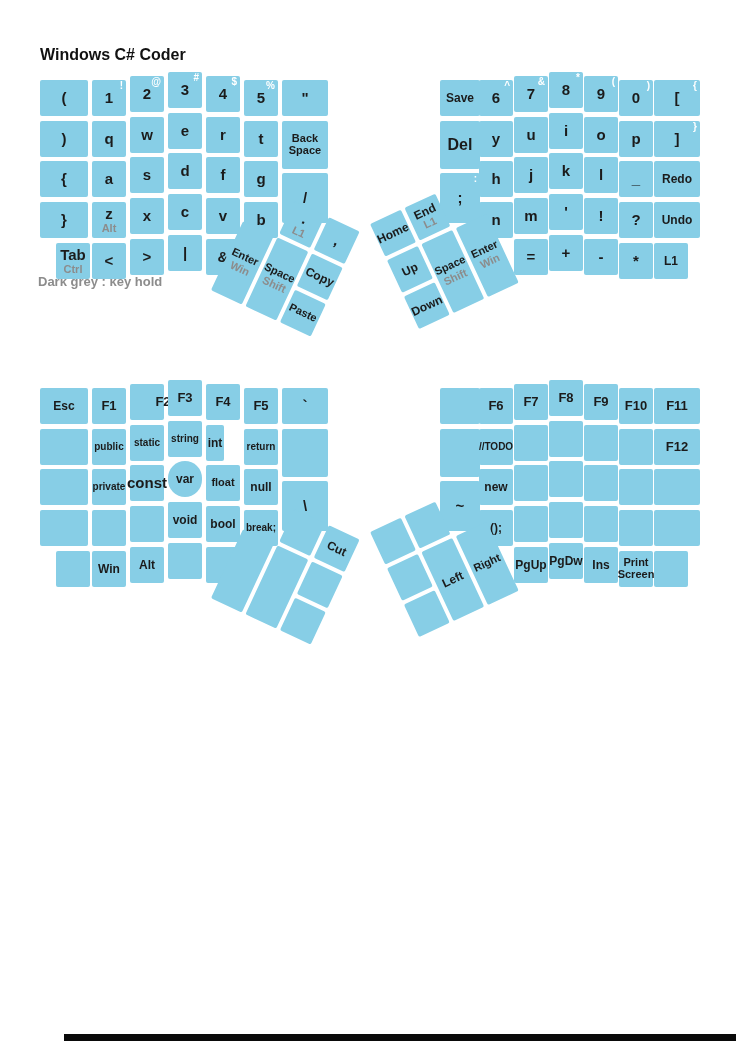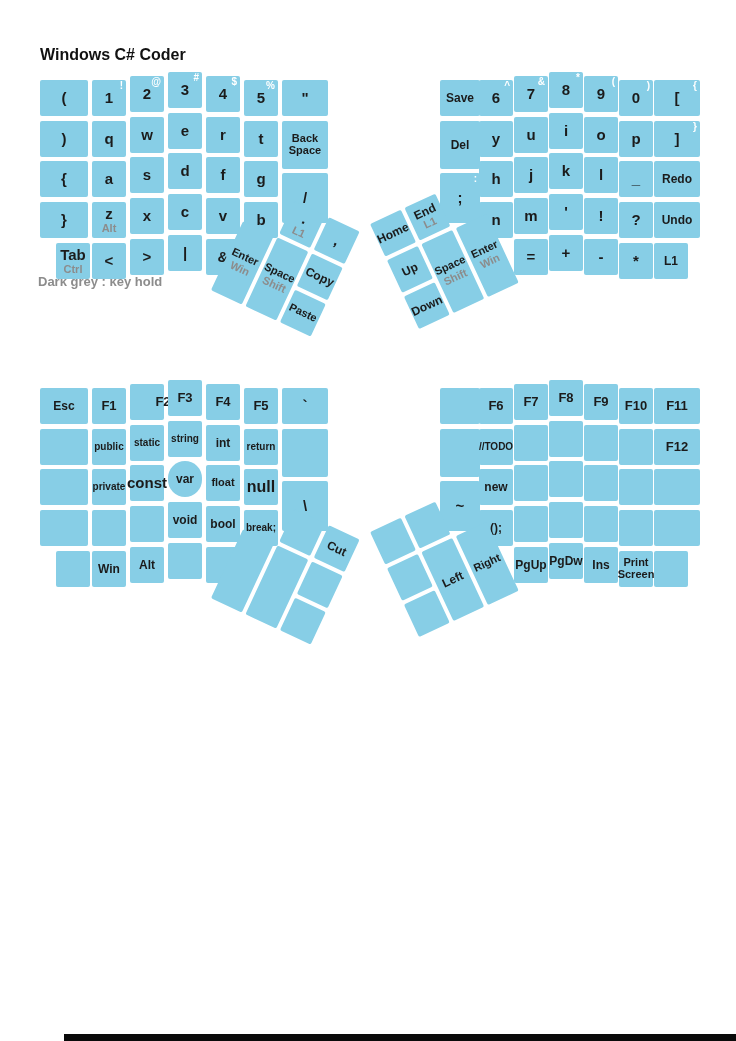--- a/index.html
+++ b/index.html
@@ -150,21 +150,21 @@
           <div class="key" style="left: 76px; top: 80px; width: 34px; height: 36px;">
             <span class="lbl" style="font-size: 11px;">Paste</span>
           </div>
         </div>
       </div>
       <div>
         <div class="key" style="left: 440px; top: 80px; width: 40px; height: 36px;">
           <span class="lbl" style="font-size: 12px;">Save</span>
         </div>
         <div class="key" style="left: 440px; top: 121px; width: 40px; height: 48px;">
-          <span class="lbl" style="font-size: 12px;">Del</span>
+          <span class="lbl" style="font-size: 16px;">Del</span>
         </div>
         <div class="key" style="left: 440px; top: 173px; width: 40px; height: 50px;">
           <span class="sup">:</span>
           <span class="lbl" style="font-size: 15px;">;</span>
         </div>
         <div class="key" style="left: 479px; top: 80px; width: 34px; height: 36px;">
           <span class="sup">^</span>
           <span class="lbl" style="font-size: 15px;">6</span>
         </div>
         <div class="key" style="left: 479px; top: 121px; width: 34px; height: 36px;">
@@ -316,37 +316,37 @@
         </div>
         <div class="key" style="left: 168px; top: 461px; width: 34px; height: 36px; border-radius: 17px;">
           <span class="lbl" style="font-size: 12px;">var</span>
         </div>
         <div class="key" style="left: 168px; top: 502px; width: 34px; height: 36px;">
           <span class="lbl" style="font-size: 12px;">void</span>
         </div>
         <div class="key" style="left: 206px; top: 384px; width: 34px; height: 36px;">
           <span class="lbl" style="font-size: 13px;">F4</span>
         </div>
-        <div class="key" style="left: 206px; top: 425px; width: 34px; height: 36px;">
+        <div class="key" style="left: 206px; top: 425px; width: 18px; height: 36px;">
           <span class="lbl" style="font-size: 12px;">int</span>
         </div>
         <div class="key" style="left: 206px; top: 465px; width: 34px; height: 36px;">
           <span class="lbl" style="font-size: 11px;">float</span>
         </div>
         <div class="key" style="left: 206px; top: 506px; width: 34px; height: 36px;">
           <span class="lbl" style="font-size: 12px;">bool</span>
         </div>
         <div class="key" style="left: 244px; top: 388px; width: 34px; height: 36px;">
           <span class="lbl" style="font-size: 13px;">F5</span>
         </div>
         <div class="key" style="left: 244px; top: 429px; width: 34px; height: 36px;">
           <span class="lbl" style="font-size: 10px;">return</span>
         </div>
         <div class="key" style="left: 244px; top: 469px; width: 34px; height: 36px;">
-          <span class="lbl" style="font-size: 16px;">null</span>
+          <span class="lbl" style="font-size: 12px;">null</span>
         </div>
         <div class="key" style="left: 244px; top: 510px; width: 34px; height: 36px;">
           <span class="lbl" style="font-size: 10px;">break;</span>
         </div>
         <div class="key" style="left: 282px; top: 388px; width: 46px; height: 36px;">
           <span class="lbl" style="font-size: 15px;">`</span>
         </div>
         <div class="key" style="left: 282px; top: 429px; width: 46px; height: 48px;"></div>
         <div class="key" style="left: 282px; top: 481px; width: 46px; height: 50px;">
           <span class="lbl" style="font-size: 15px;">\</span>

